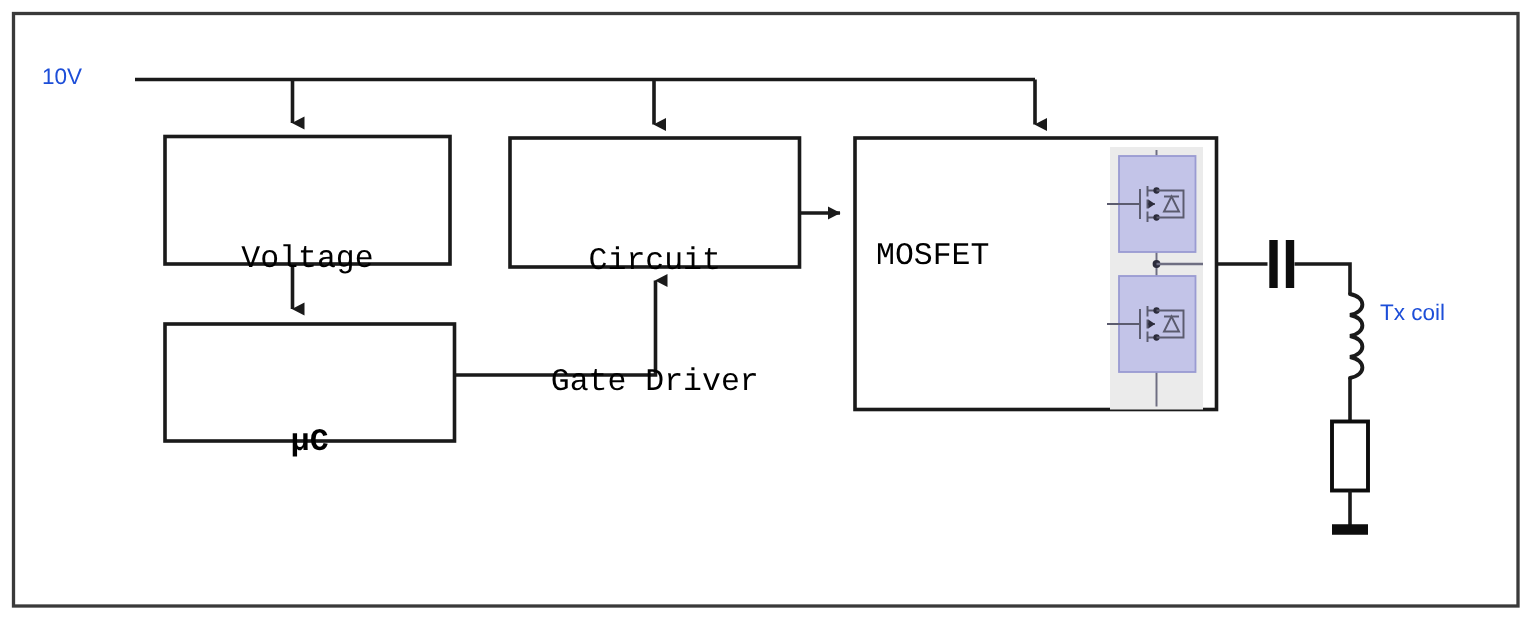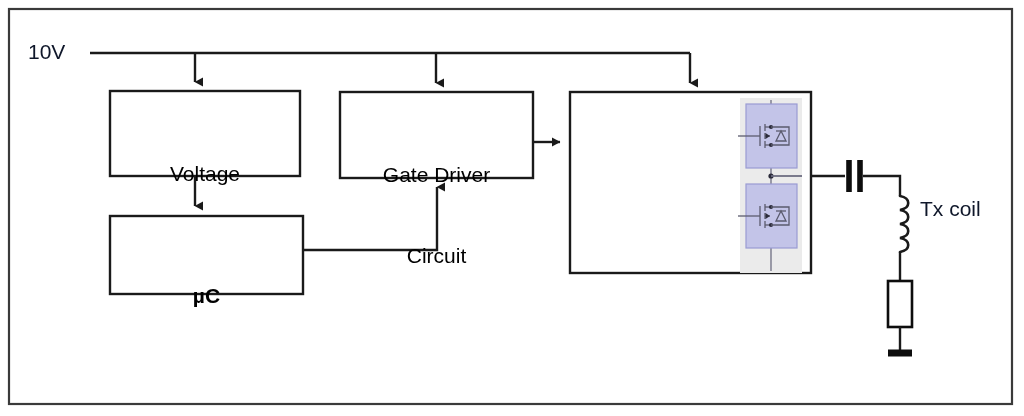--- a/index.html
+++ b/index.html
@@ -21,39 +21,39 @@
   #diagram-svg {
     position: absolute;
     left: 0;
     top: 0;
     width: 1024px;
     height: 416px;
   }
   .blk-label {
     position: absolute;
     text-align: center;
-    font-family: Liberation Sans, sans-serif;
+    font-family: Liberation Mono, monospace;
     font-size: 21px;
     line-height: 27px;
     color: #000000;
     pointer-events: none;
     white-space: pre;
   }
   .blk-label.left-align {
     text-align: left;
   }
   .lbl-bold {
     font-weight: bold;
   }
   .free-label {
     position: absolute;
     font-family: "Liberation Sans", sans-serif;
-    font-size: 21px;
+    font-size: 15px;
     line-height: 25px;
-    color: #0f172a;
+    color: #1d4ed8;
     white-space: pre;
   }
 </style>
 </head>
 <body>
 
 <div id="canvas">
 
   <svg id="diagram-svg" viewBox="0 0 1024 416" xmlns="http://www.w3.org/2000/svg">
     <defs>
@@ -182,25 +182,26 @@
     </g>
   </svg>
 
   <div class="free-label" style="left:28px; top:39px;">10V</div>
 
   <div class="blk-label" style="left:110px; top:106px; width:190px;">
     <div>Voltage</div>
   </div>
 
   <div class="blk-label" style="left:340px; top:107px; width:193px;">
+    <div>Circuit</div>
     <div>Gate Driver</div>
-    <div>Circuit</div>
   </div>
 
   <div class="blk-label left-align" style="left:584px; top:104px; width:170px;">
+    <div>MOSFET</div>
   </div>
 
   <div class="blk-label" style="left:110px; top:228px; width:193px;">
     <div class="lbl-bold">µC</div>
   </div>
 
   <div class="free-label" style="left:920px; top:196px;">Tx coil</div>
 
 </div>
 

